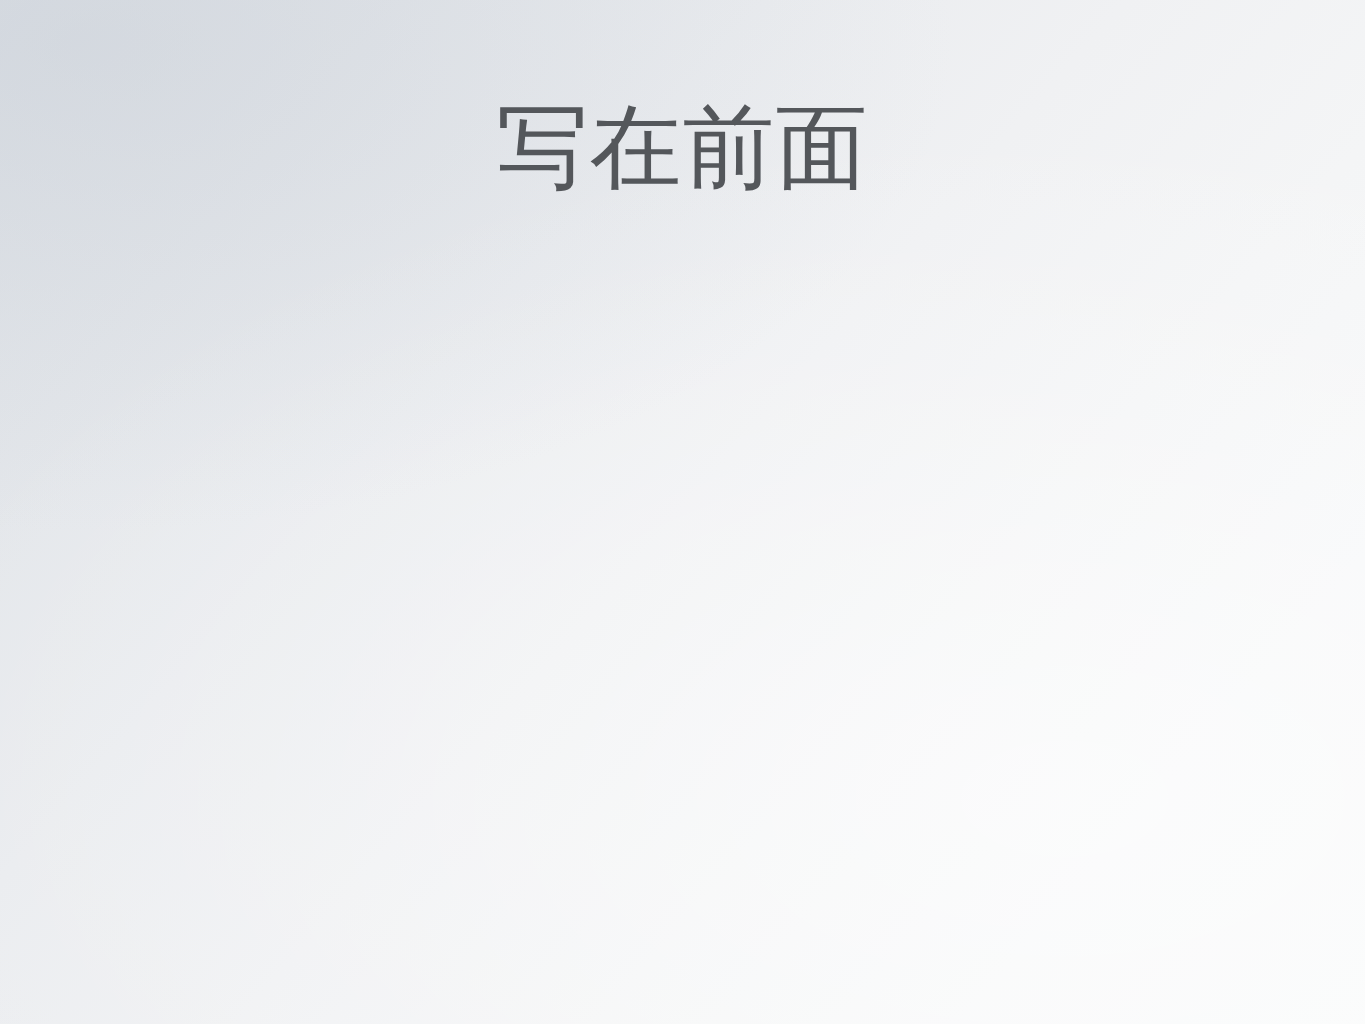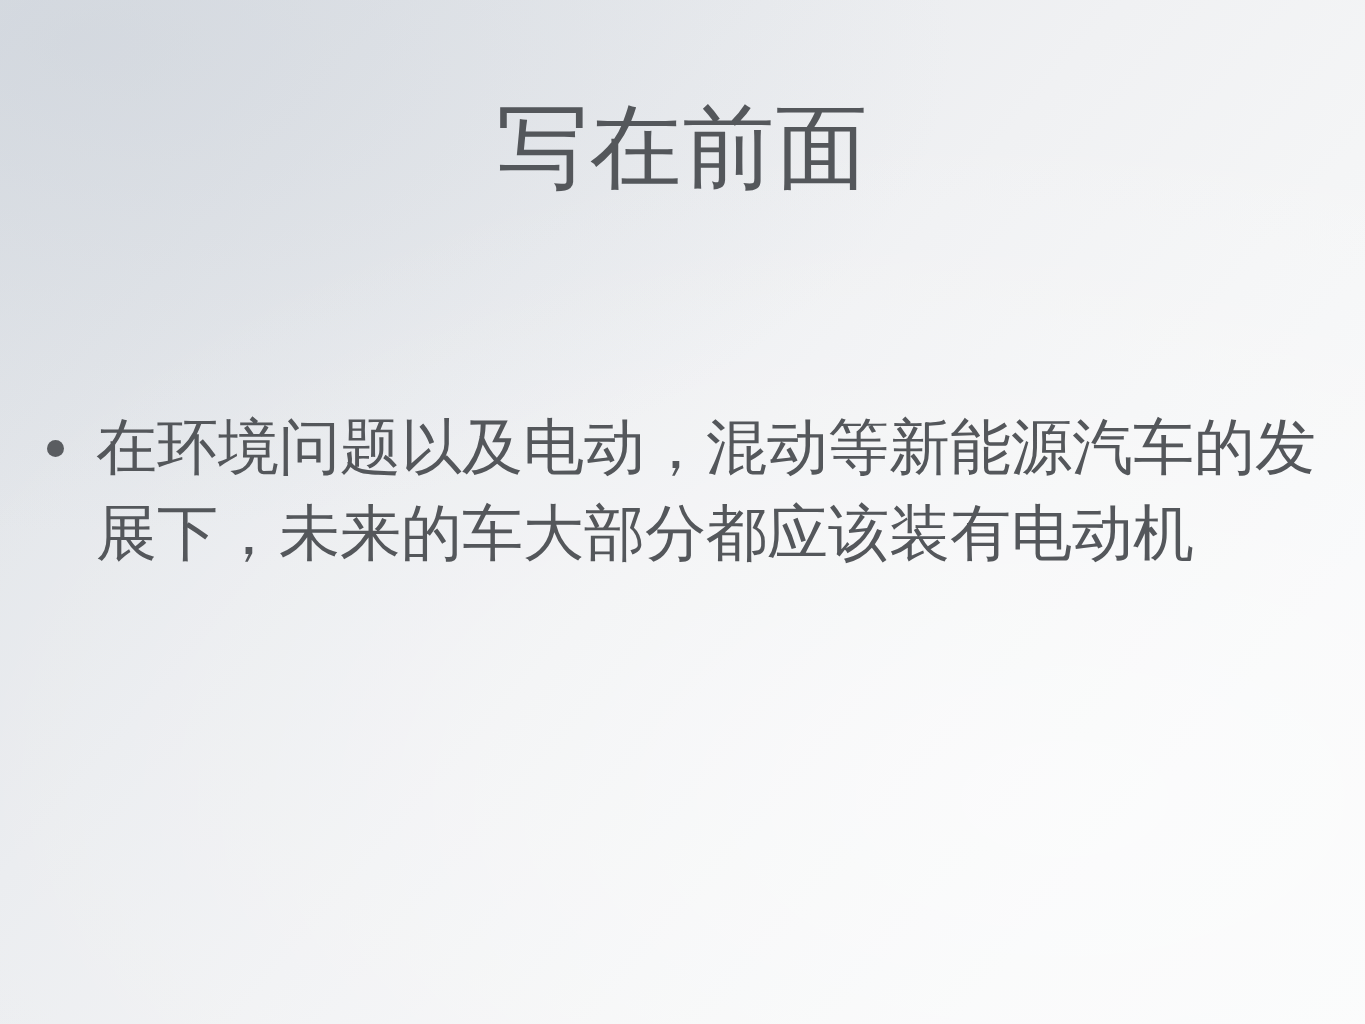--- a/index.html
+++ b/index.html
@@ -122,23 +122,17 @@
 </head>
 <body>
 
 <div id="slide">
   <div id="content">
 
     <h1 class="slide-title">写在前面</h1>
 
     <ul class="body-list">
 
-      <li class="bullet-item">
-        <span class="bullet-marker"></span>
-        <span class="bullet-text">
-          <span>在环境问题以及电动，混动等新能源汽车的发展下，未来的车大部分都应该装有电动机</span>
-        </span>
-      </li>
 
 
     </ul>
   </div>
 </div>
 
 </body></html>

